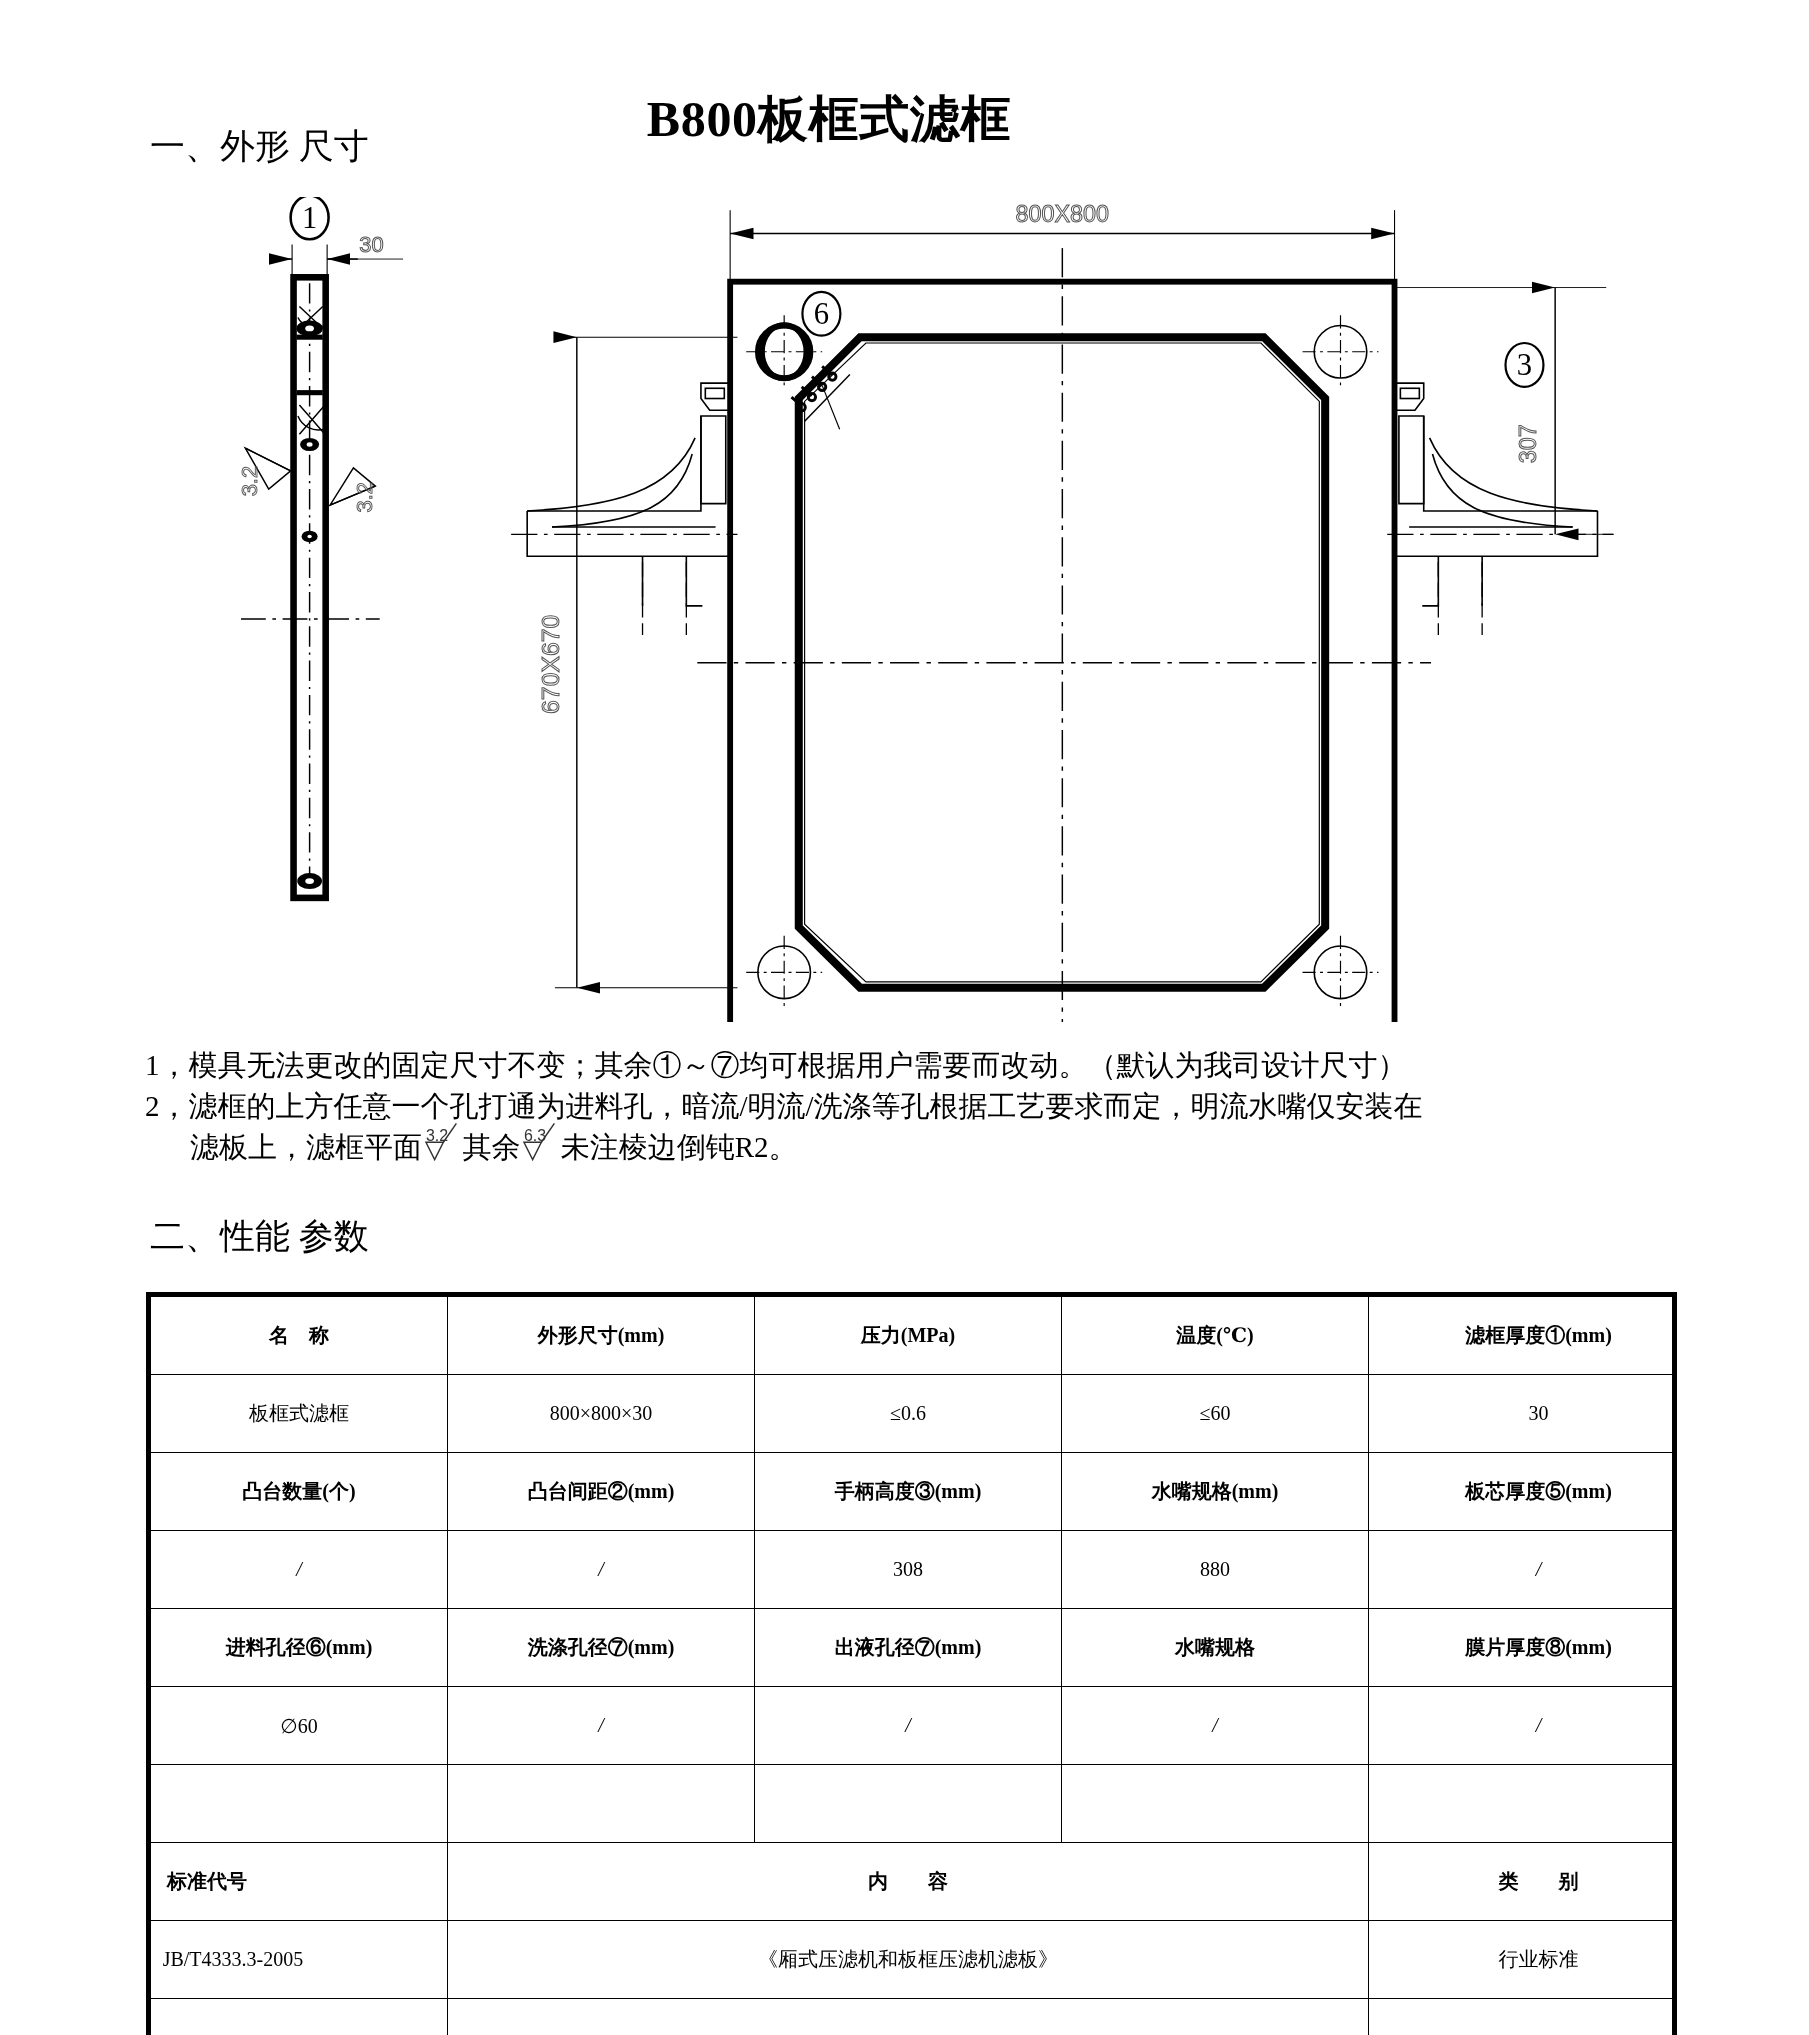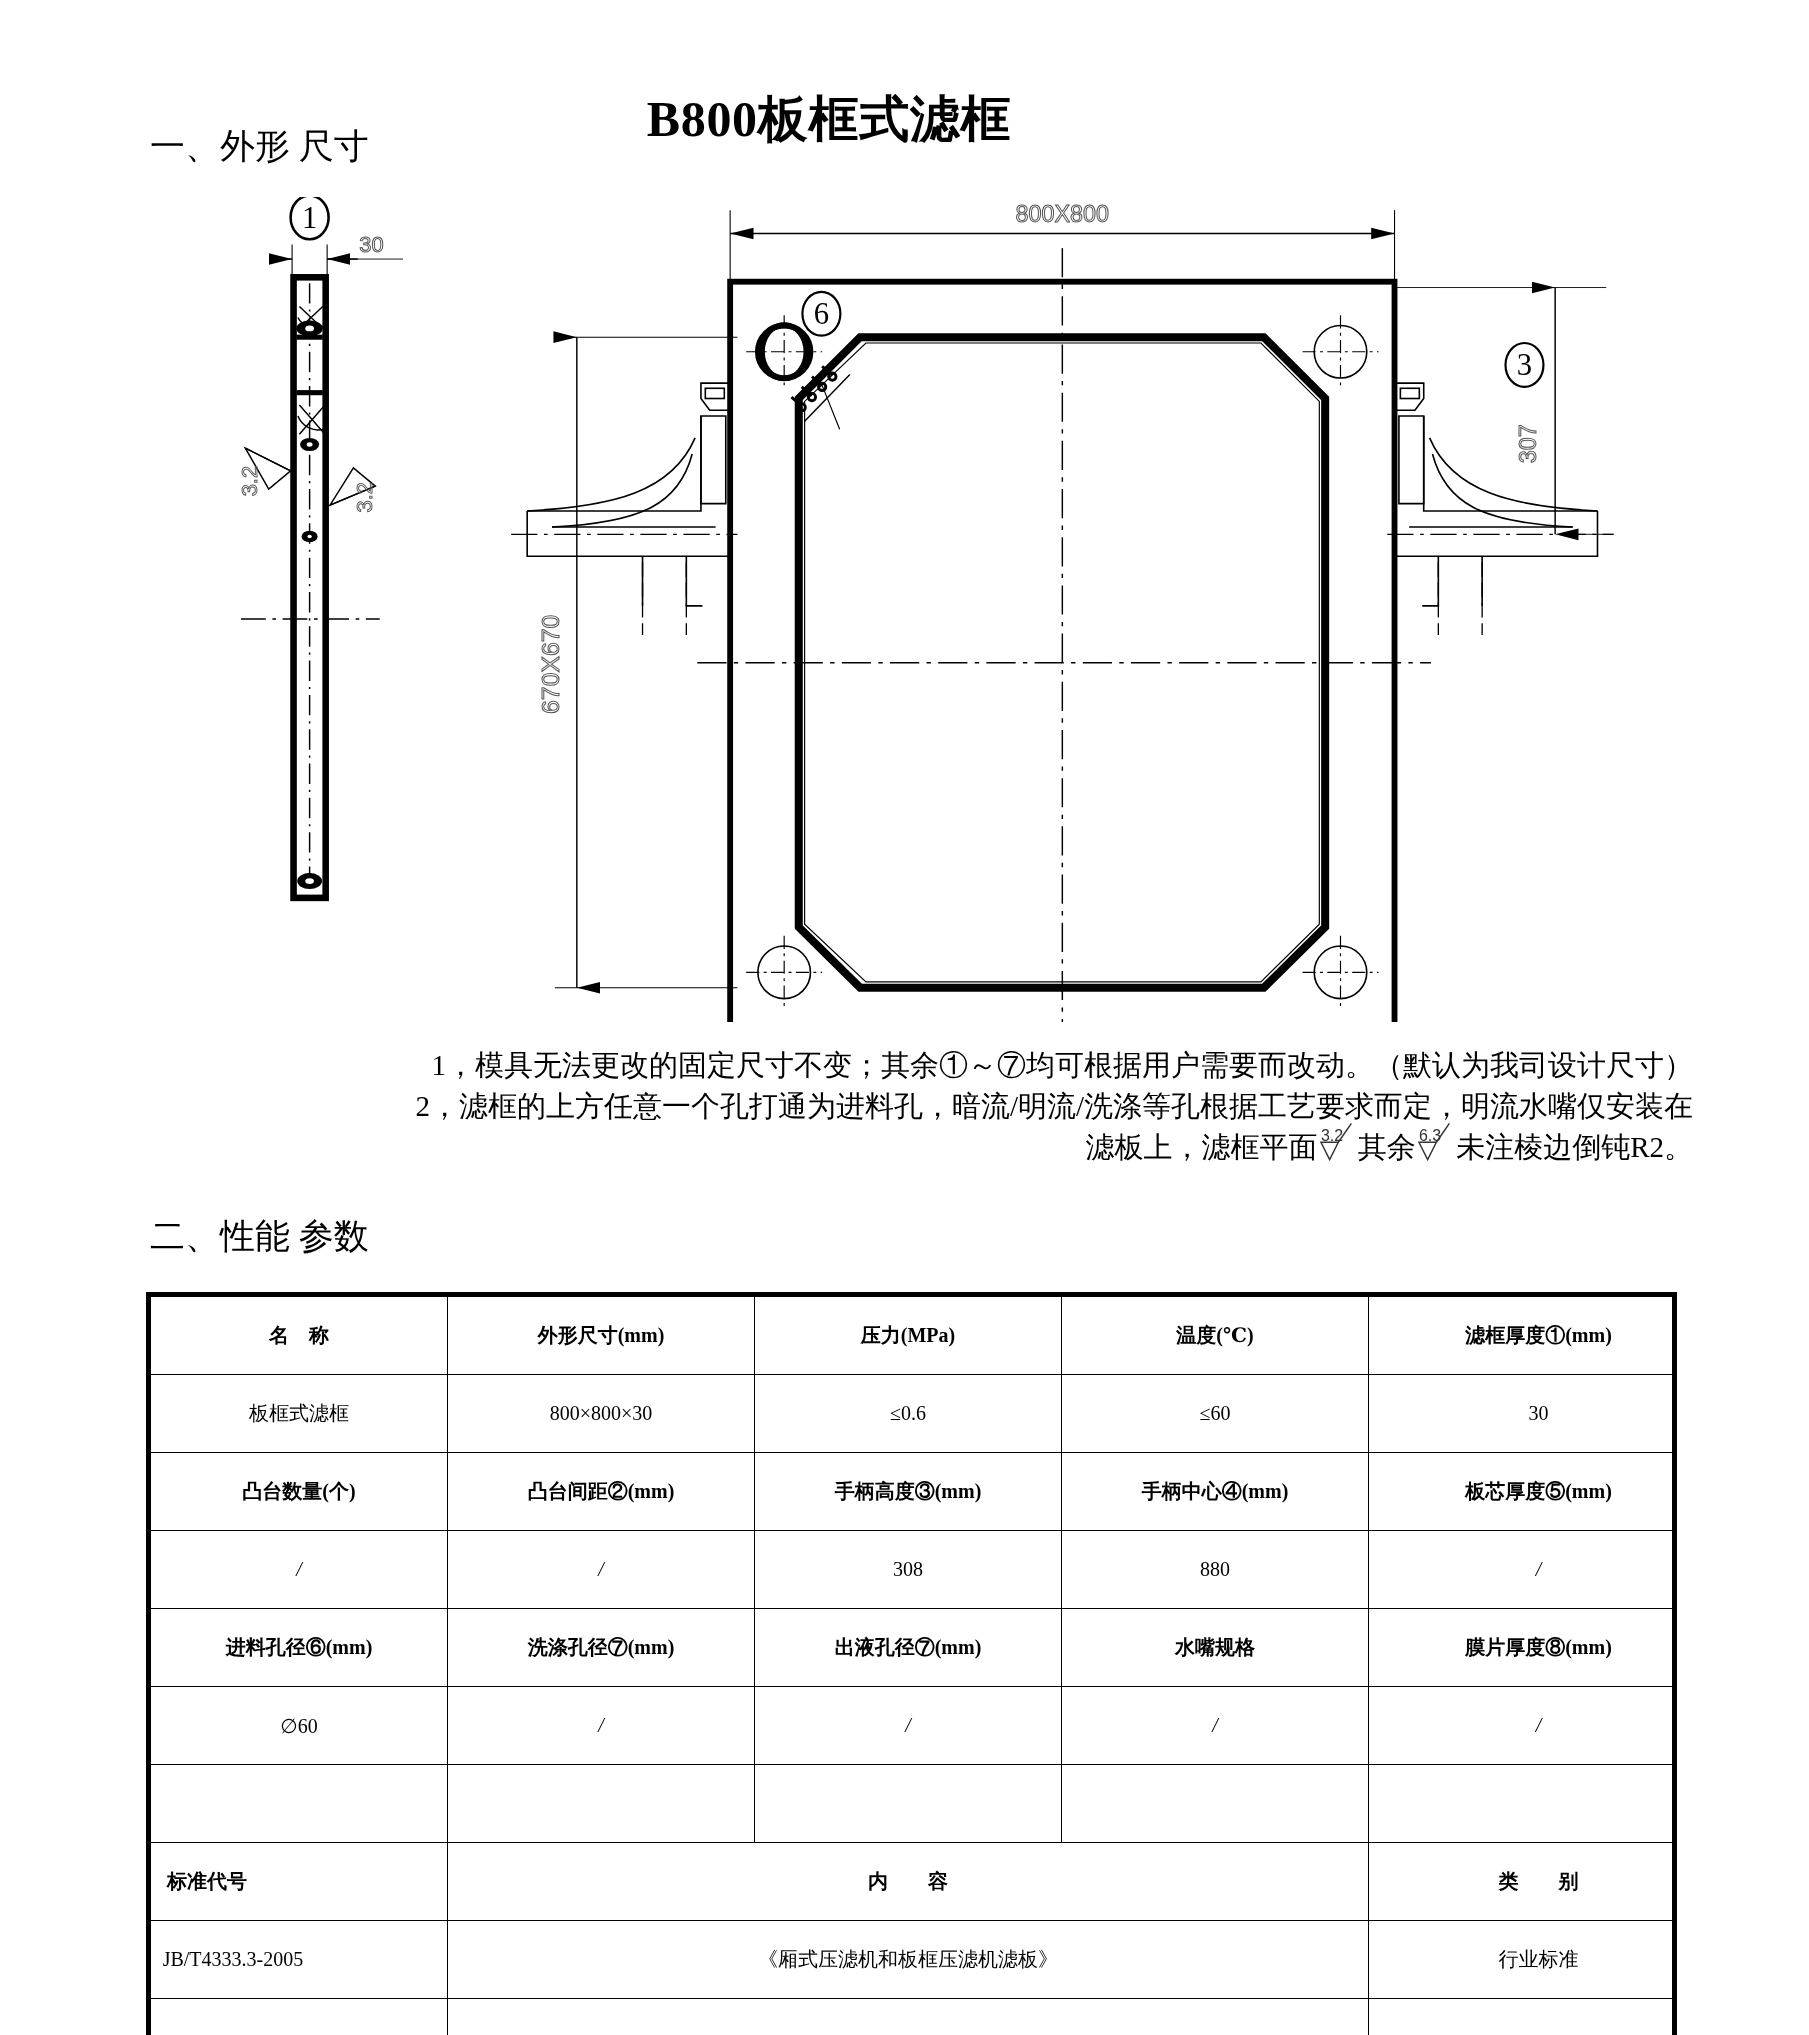--- a/index.html
+++ b/index.html
@@ -53,21 +53,20 @@
 
   
   #notes-block {
     position: absolute;
     left: 145px;
     top: 1045px;
     width: 1548px;
     font-size: 29px;
     line-height: 1.42;
     font-family: "Liberation Serif", "DejaVu Serif", serif;
-    text-align: right;
   }
   .note-line { white-space: nowrap; }
   #note-2-line-2 { padding-left: 45px; }
   .rough-sym {
     display: inline-block;
     position: relative;
     width: 39px;
     height: 31px;
     vertical-align: -7.3px;
     margin: 0 0.7px;
@@ -326,21 +325,21 @@
       <td class="first-col">板框式滤框</td>
       <td class="latin">800×800×30</td>
       <td class="latin">≤0.6</td>
       <td class="latin">≤60</td>
       <td class="latin last-col">30</td>
     </tr>
     <tr class="hdr tall-row">
       <td class="first-col">凸台数量(个)</td>
       <td>凸台间距②(mm)</td>
       <td>手柄高度③(mm)</td>
-      <td>手柄中心④(mm)</td>
+      <td>水嘴规格(mm)</td>
       <td class="last-col">板芯厚度⑤(mm)</td>
     </tr>
     <tr class="val tall-row">
       <td class="first-col slash">/</td>
       <td class="slash">/</td>
       <td class="latin">308</td>
       <td class="latin">880</td>
       <td class="slash last-col">/</td>
     </tr>
     <tr class="hdr tall-row">

